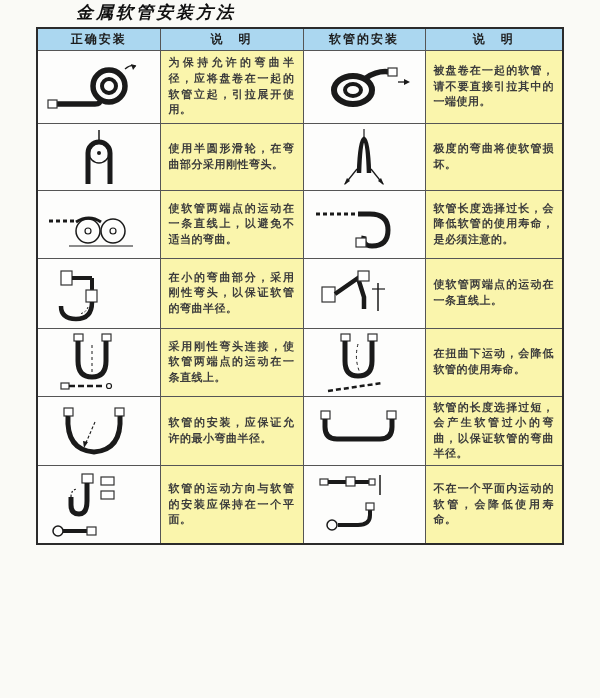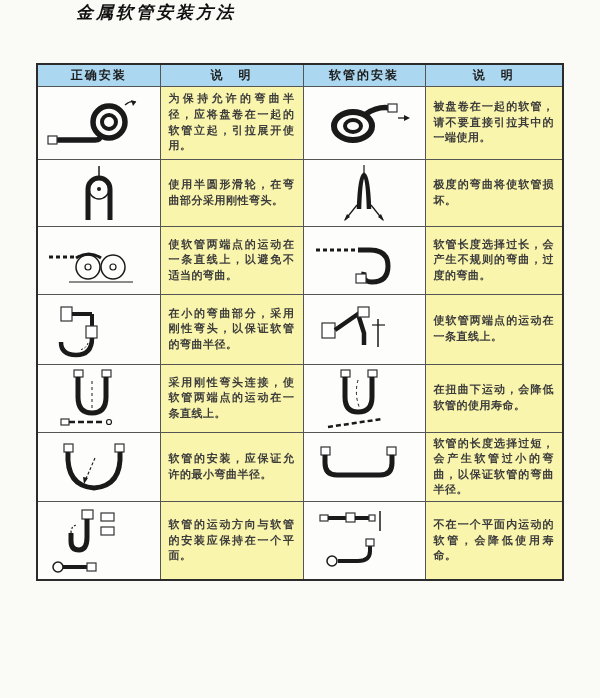--- a/index.html
+++ b/index.html
@@ -1,21 +1,21 @@
 <!DOCTYPE html>
 <html><head>
 <meta charset="utf-8">
 <style>
   * { margin:0; padding:0; box-sizing:border-box; }
   body { width:600px; height:698px; background:#fafaf6; font-family:"Liberation Sans","DejaVu Sans",sans-serif; overflow:hidden; }
   .page { position:relative; width:600px; height:698px; background:#fafaf6; }
   .doc-title { position:absolute; left:36px; top:1px; font-family:"Liberation Serif","DejaVu Serif",serif;
                font-size:17px; font-weight:bold; font-style:italic; letter-spacing:3px; color:#111;margin-left:40px; }
   table.install { position:absolute; left:36px; top:27px; width:526px; border-collapse:collapse;
-                  table-layout:fixed; border:2px solid #2b2b2b;margin-top:36px; }
+                  table-layout:fixed; border:2px solid #2b2b2b; }
   table.install td, table.install th { border:1px solid #555; vertical-align:middle; }
   th.hdr { background:#abd7f0; font-size:12px; font-weight:bold; color:#1c1c1c; letter-spacing:2px;
            height:22px; text-align:center; padding:0; }
   td.img { background:#fdfdfc; text-align:center; padding:0; }
   td.desc { background:#faf5ac; padding:3px 8px; }
   td.desc span { display:block; font-size:11px; font-weight:bold; color:#3c3c3c; line-height:1.42;
                  letter-spacing:0.5px; text-align:justify; }
   svg.ill { display:block; margin:0 auto; }
   .s  { stroke:#1a1a1a; fill:none; }
   .fit{ stroke:#333; fill:#fff; stroke-width:1.2; }
@@ -115,21 +115,21 @@
             <span>使软管两端点的运动在一条直线上，以避免不适当的弯曲。</span>
           </td>
         <td class="img">
           <svg class="ill" width="112" height="60" viewBox="0 0 112 60">
             <path class="s" d="M8,20 H50" stroke-width="3" stroke-dasharray="4,3"></path>
             <path class="s" d="M50,20 H62 Q80,20 80,36 Q80,52 64,52 Q54,52 56,42" stroke-width="5"></path>
             <rect class="fit" x="48" y="44" width="10" height="9"></rect>
           </svg>
         </td>
         <td class="desc">
-            <span>软管长度选择过长，会产生不规则的弯曲，过度的弯曲。</span>
+            <span>软管长度选择过长，会降低软管的使用寿命，是必须注意的。</span>
           </td>
       </tr>
 
       <tr style="height:70px">
         <td class="img">
           <svg class="ill" width="112" height="64" viewBox="0 0 112 64">
             <rect class="fit" x="18" y="10" width="11" height="14"></rect>
             <path class="s" d="M29,17 H49" stroke-width="4"></path>
             <path class="s" d="M49,17 V30" stroke-width="4"></path>
             <rect class="fit" x="43" y="29" width="11" height="12"></rect>

